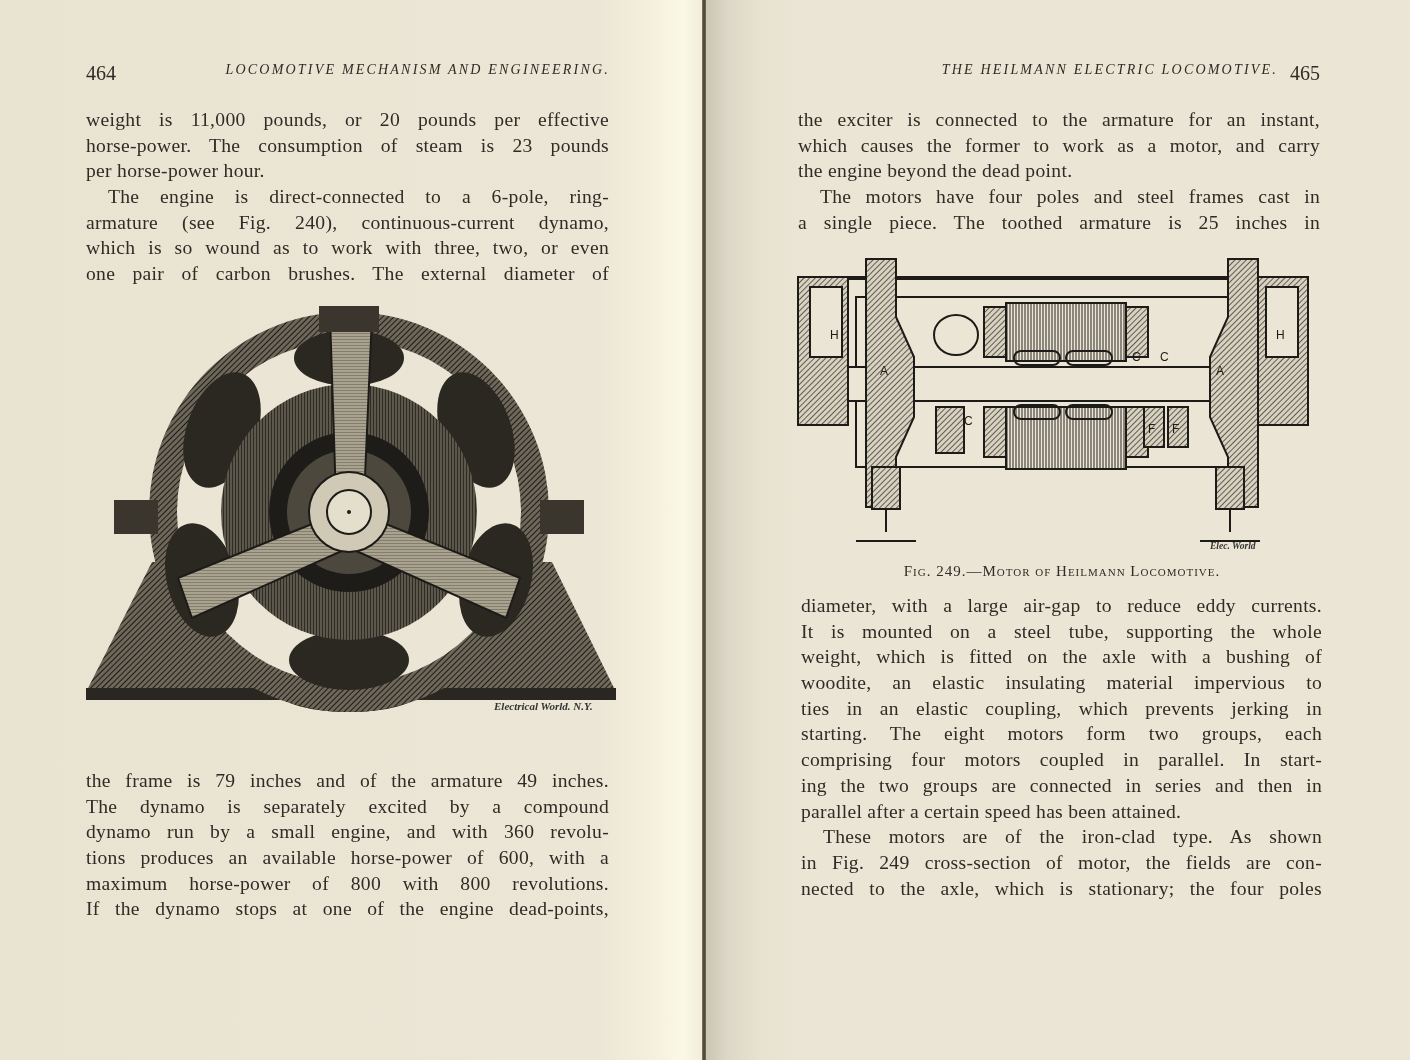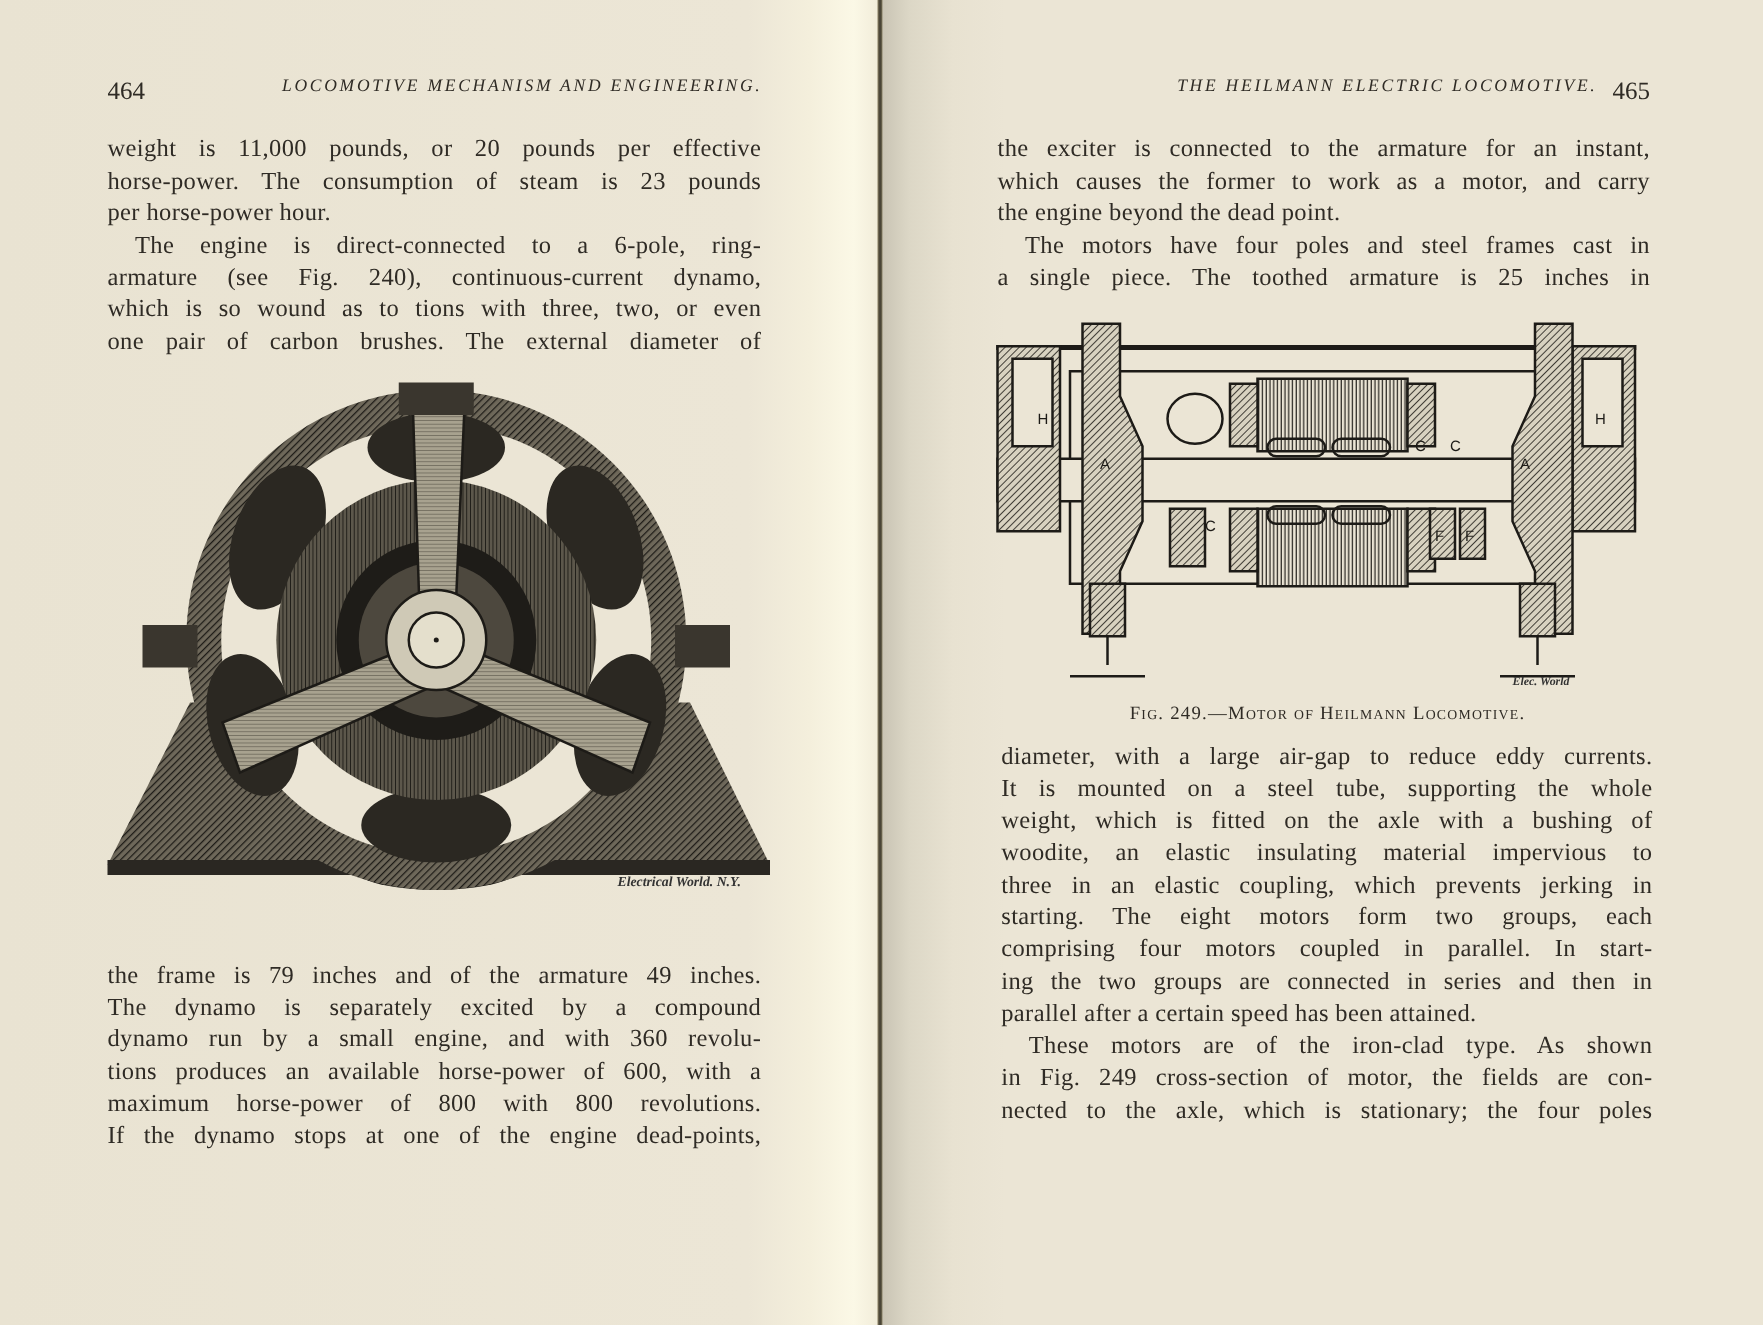--- a/index.html
+++ b/index.html
@@ -75,21 +75,21 @@
     <span class="page-num">464</span>
     <span class="head-title">Locomotive Mechanism and Engineering.</span>
   </div>
 
   <div class="text-block lb1">
     <span class="line">weight is 11,000 pounds, or 20 pounds per effective</span>
     <span class="line">horse-power.  The consumption of steam is 23 pounds</span>
     <span class="line last">per horse-power hour.</span>
     <span class="line indent">The engine is direct-connected to a 6-pole, ring-</span>
     <span class="line">armature (see Fig. 240), continuous-current dynamo,</span>
-    <span class="line">which is so wound as to tions with three, two, or even</span>
+    <span class="line">which is so wound as to work with three, two, or even</span>
     <span class="line">one pair of carbon brushes.  The external diameter of</span>
   </div>
 
   <div class="figure fig-248">
     <svg viewBox="0 0 534 412">
       <defs>
         <pattern id="hatch" width="4" height="4" patternUnits="userSpaceOnUse" patternTransform="rotate(45)">
           <rect width="4" height="4" fill="#6e685a"></rect>
           <line x1="0" y1="0" x2="0" y2="4" stroke="#1d1b17" stroke-width="2"></line>
         </pattern>
@@ -226,21 +226,21 @@
     </svg>
   </div>
   <span class="credit credit-249">Elec. World</span>
   <div class="caption cap-249">Fig. 249.—Motor of Heilmann Locomotive.</div>
 
   <div class="text-block rb2">
     <span class="line">diameter, with a large air-gap to reduce eddy currents.</span>
     <span class="line">It is mounted on a steel tube, supporting the whole</span>
     <span class="line">weight, which is fitted on the axle with a bushing of</span>
     <span class="line">woodite, an elastic insulating material impervious to</span>
-    <span class="line">three in an elastic coupling, which prevents jerking in</span>
+    <span class="line">ties in an elastic coupling, which prevents jerking in</span>
     <span class="line">starting.  The eight motors form two groups, each</span>
     <span class="line">comprising four motors coupled in parallel.  In start-</span>
     <span class="line">ing the two groups are connected in series and then in</span>
     <span class="line last">parallel after a certain speed has been attained.</span>
     <span class="line indent">These motors are of the iron-clad type.  As shown</span>
     <span class="line">in Fig. 249 cross-section of motor, the fields are con-</span>
     <span class="line">nected to the axle, which is stationary; the four poles</span>
   </div>
 
 </div>

